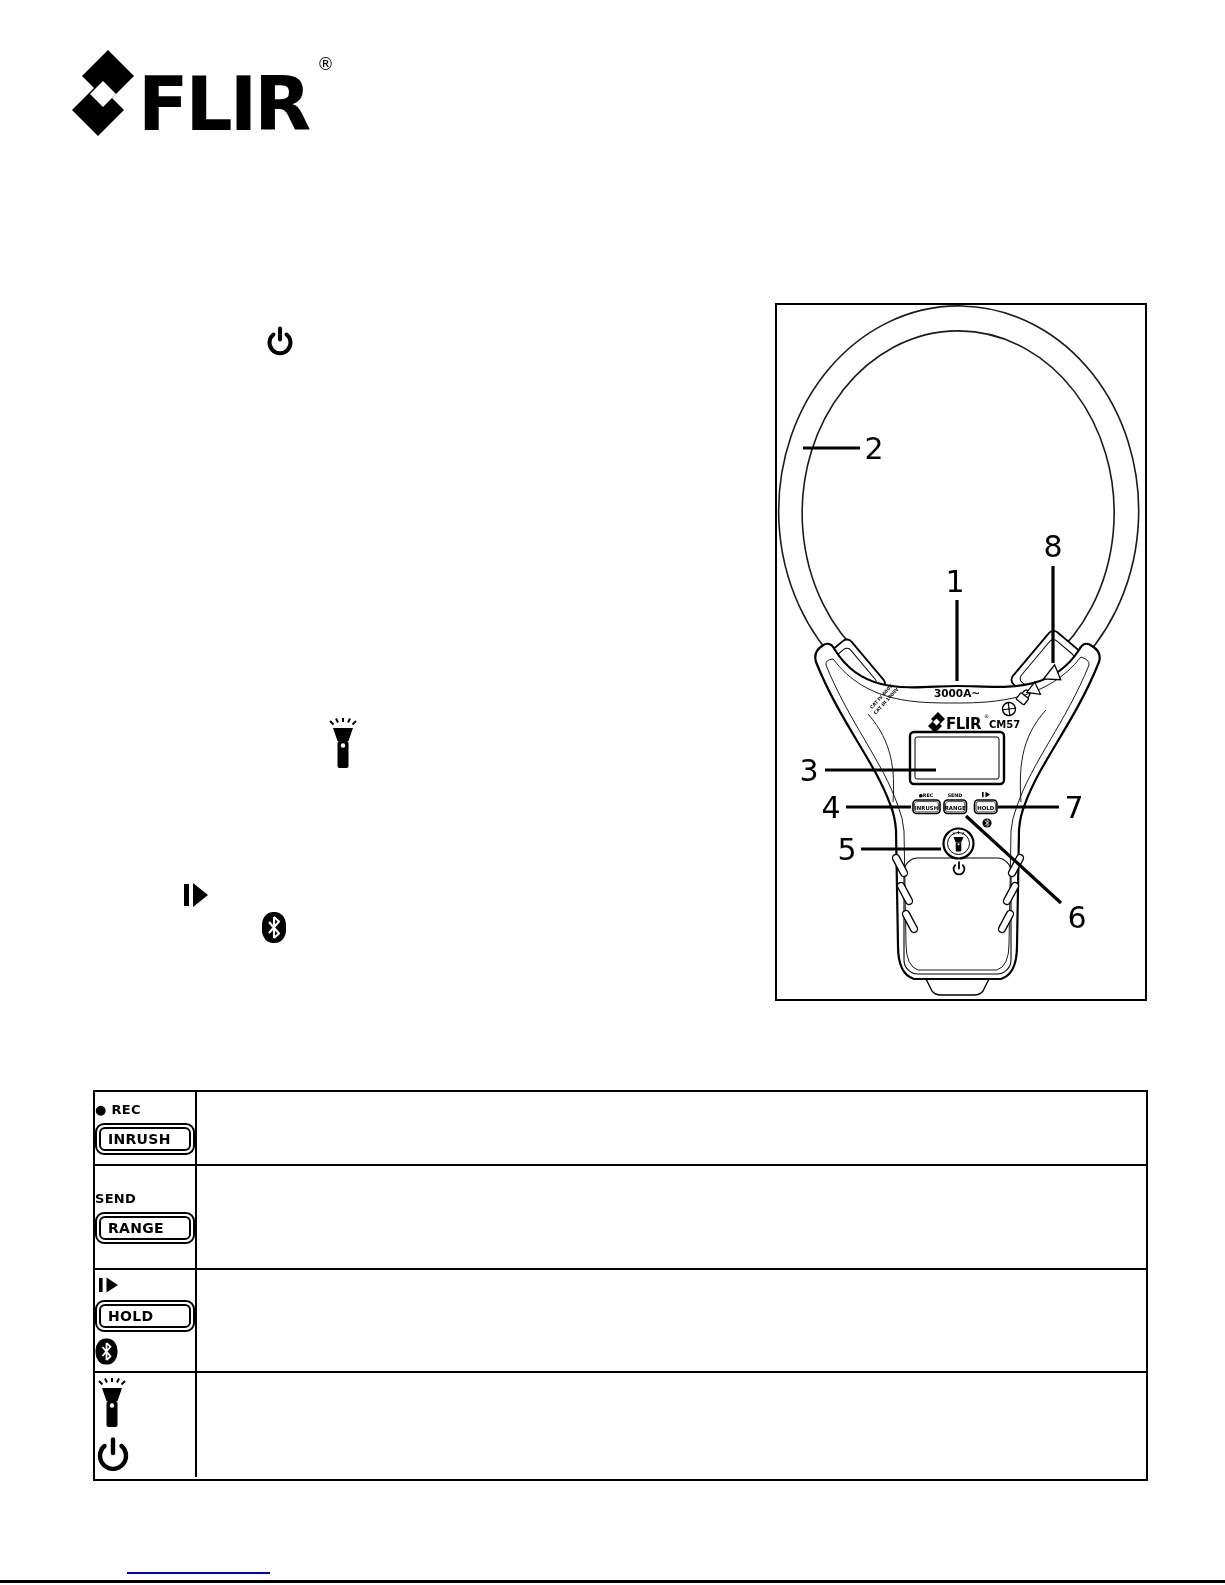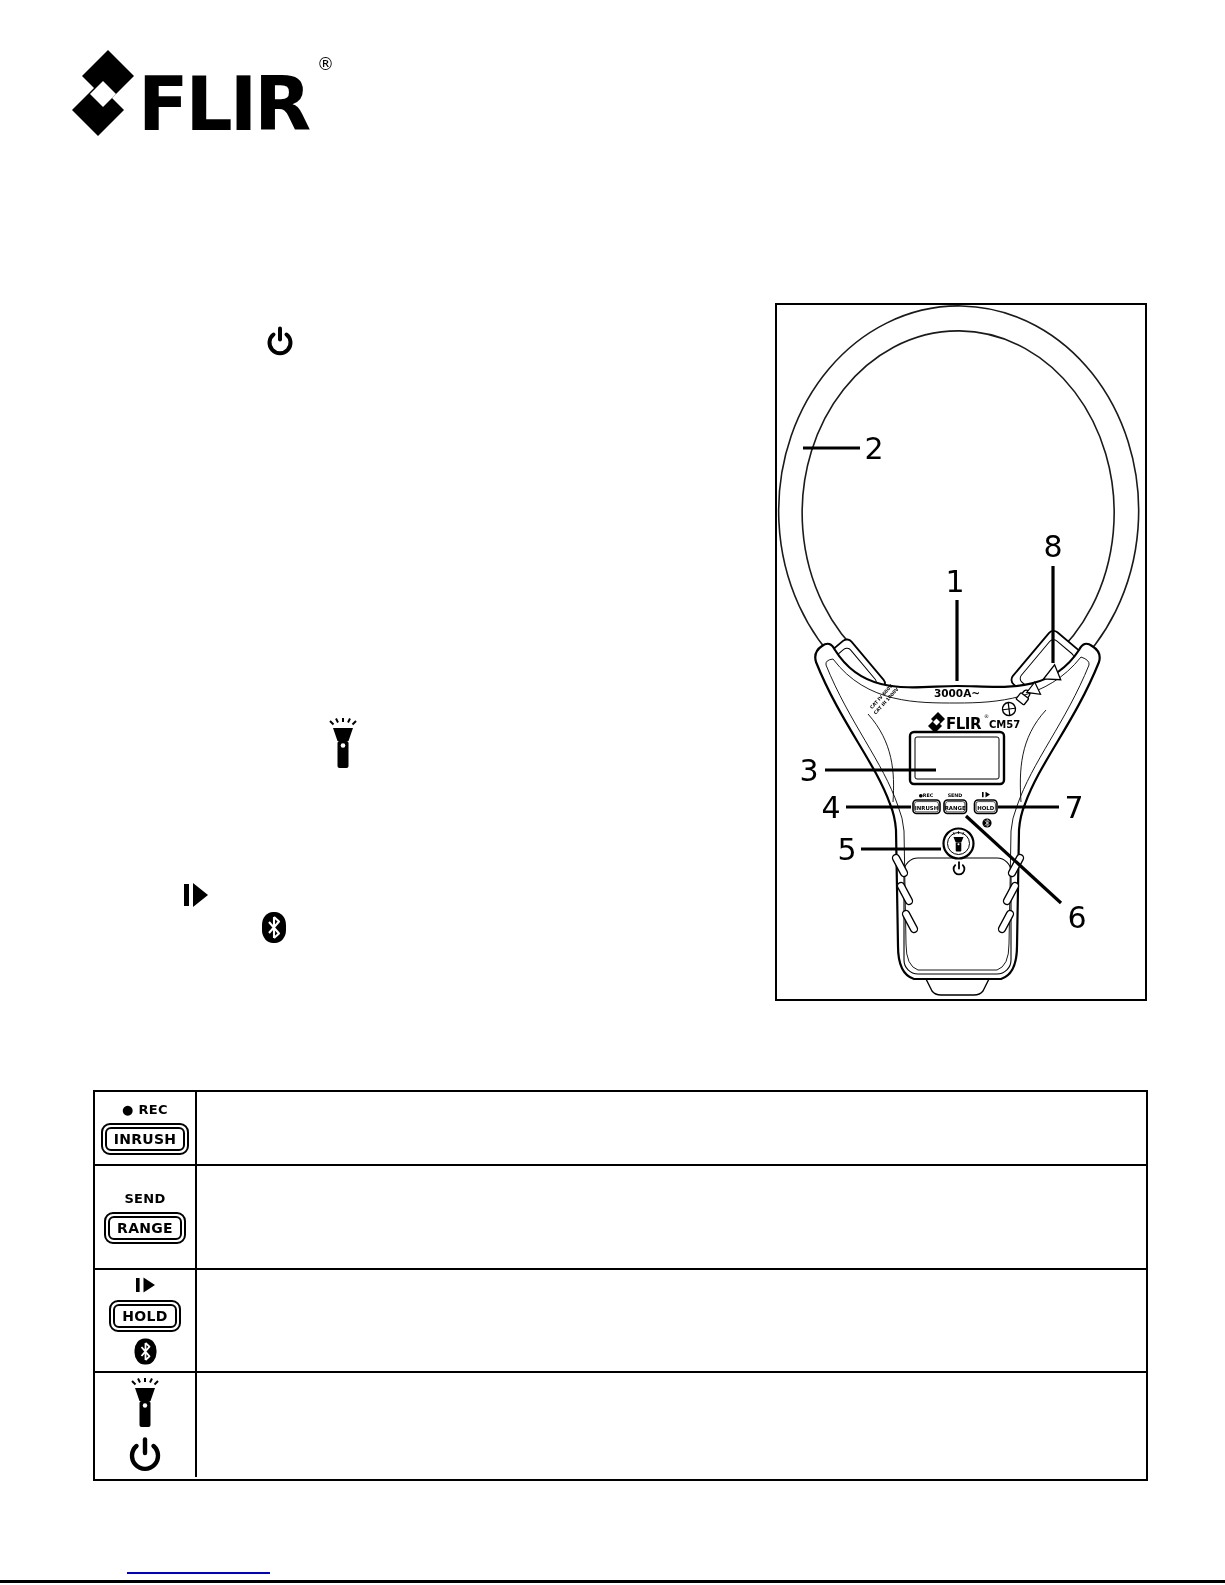--- a/index.html
+++ b/index.html
@@ -5,21 +5,21 @@
   html,body{margin:0;padding:0;background:#fff;}
   .page{position:relative;width:1225px;height:1585px;background:#ffffff;overflow:hidden;
         font-family:"Liberation Sans","DejaVu Sans",sans-serif;color:#000;}
   .abs{position:absolute;}
   svg text{font-family:"DejaVu Sans","Liberation Sans",sans-serif;}
   
   .spec-table{position:absolute;left:93px;top:1090px;width:1055px;height:391px;
       border:2px solid #000;box-sizing:border-box;display:grid;
       grid-template-columns:102px 1fr;grid-template-rows:74px 104px 103px 104px;}
   .icon-cell{border-right:2px solid #000;display:flex;flex-direction:column;
-      align-items:center;justify-content:center;gap:6px;box-sizing:border-box;}
+      justify-content:center;gap:6px;box-sizing:border-box;}
   .desc-cell{box-sizing:border-box;}
   .row-line{border-bottom:2px solid #000;}
   .mini-label{font-family:"DejaVu Sans",sans-serif;font-weight:bold;font-size:13px;letter-spacing:.3px;}
   .btn-outer{border:2px solid #000;border-radius:9px;padding:2px;background:#fff;display:inline-block;}
   .btn-inner{border:2px solid #000;border-radius:6px;padding:2px 7px;display:block;
       font-family:"DejaVu Sans",sans-serif;font-weight:bold;font-size:14px;letter-spacing:.3px;}
   
   .link-underline{position:absolute;left:127px;top:1572px;width:143px;height:2px;background:#0000CC;}
   .page-bottom-rule{position:absolute;left:0;top:1580px;width:1225px;height:3px;background:#000;}
 </style>

